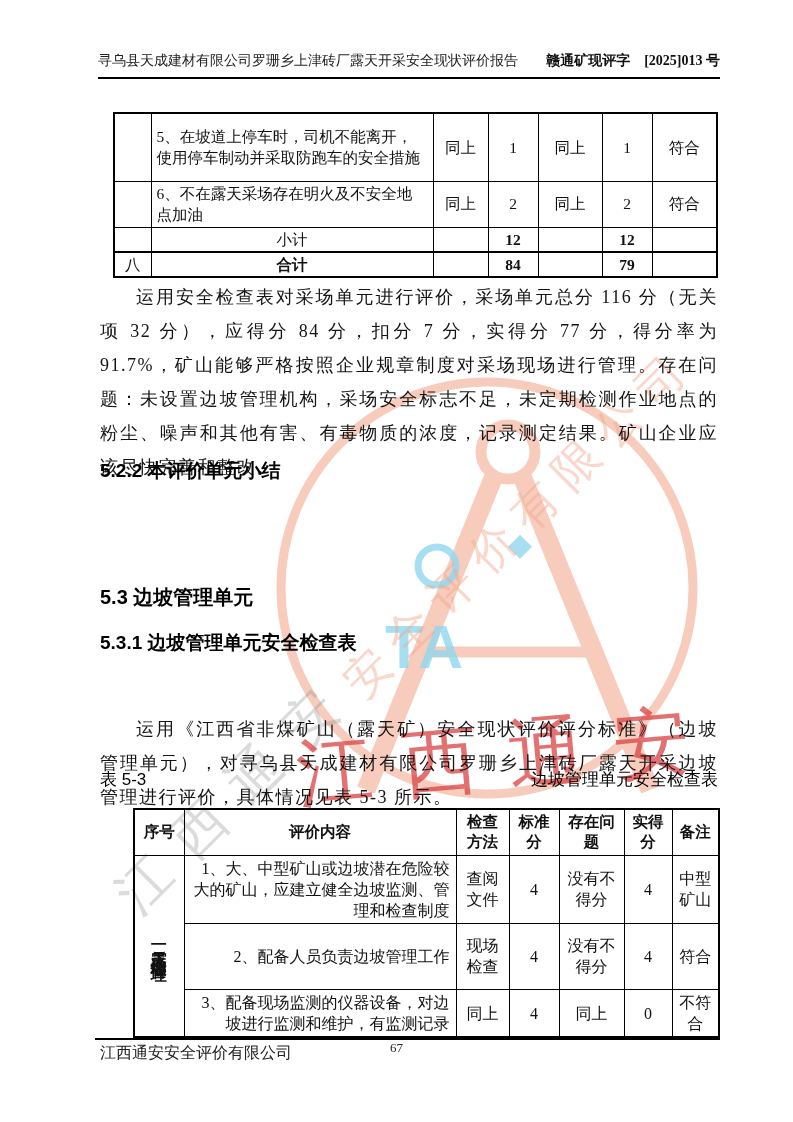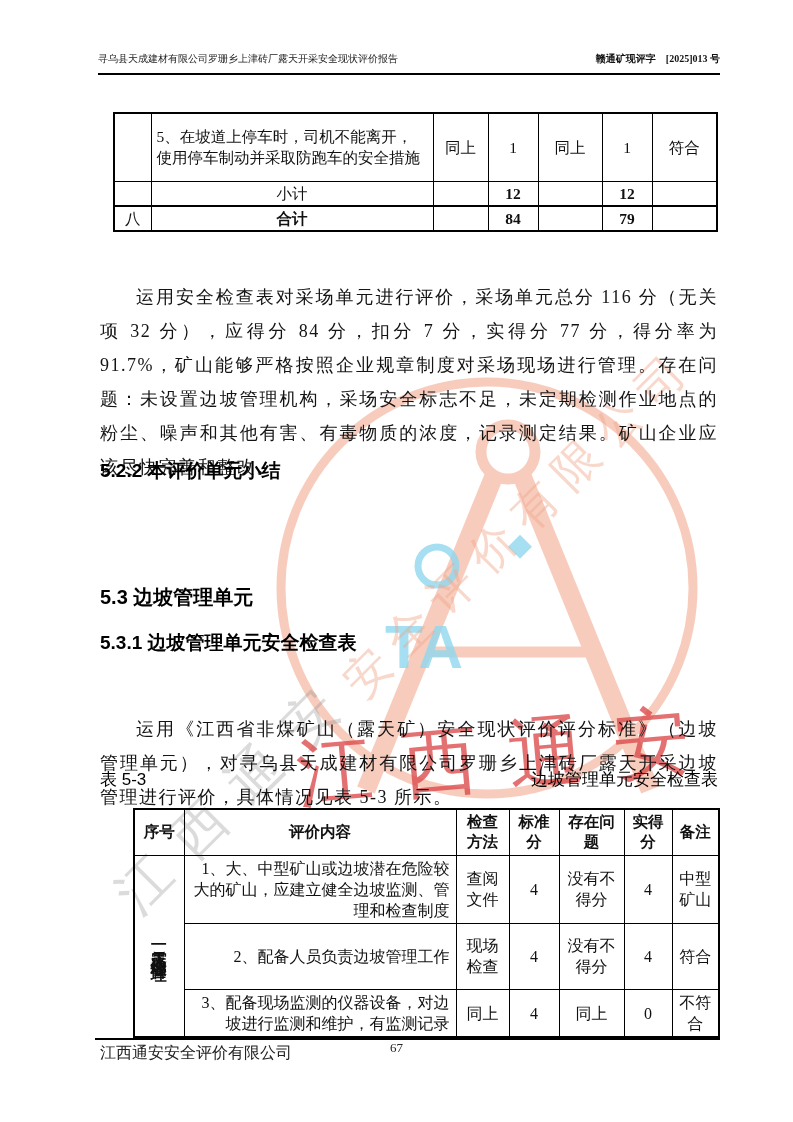--- a/index.html
+++ b/index.html
@@ -24,21 +24,21 @@
   .wm-diag-salmon {
     position:absolute; left:330px; top:668px;
     font-size:46px; letter-spacing:13px; color:#f2a488; opacity:.42;
     transform:rotate(-45deg); transform-origin:0 0; white-space:nowrap;
   }
   
   .content { position:absolute; inset:0; z-index:1; }
   .header {
     position:absolute; left:98px; top:52px; width:622px;
     display:flex; justify-content:space-between; align-items:flex-end;
-    font-size:10px; padding-bottom:7px; border-bottom:2px solid #000;
+    font-size:14px; padding-bottom:7px; border-bottom:2px solid #000;
   }
   .header .hl { color:#222; }
   .header .hr { font-weight:bold; white-space:nowrap; }
 
   table { border-collapse:collapse; table-layout:fixed; background:transparent; }
   td, th { border:1px solid #000; vertical-align:middle; overflow:hidden; }
 
   
   .t-top { position:absolute; left:113px; top:112px; width:603px; border:2px solid #000; font-size:15.5px; }
   .t-top td { padding:1px 5px; line-height:1.38; text-align:center; }
@@ -136,20 +136,29 @@
       <tbody>
           <tr class="r5">
         <td></td>
         <td class="lft">5、在坡道上停车时，司机不能离开，使用停车制动并采取防跑车的安全措施</td>
         <td>同上</td>
         <td>1</td>
         <td>同上</td>
         <td>1</td>
         <td>符合</td>
       </tr>
+      <tr class="r6">
+        <td></td>
+        <td class="lft">6、不在露天采场存在明火及不安全地点加油</td>
+        <td>同上</td>
+        <td>2</td>
+        <td>同上</td>
+        <td>2</td>
+        <td>符合</td>
+      </tr>
       <tr class="sub">
         <td></td>
         <td>小计</td>
         <td></td>
         <td class="b">12</td>
         <td></td>
         <td class="b">12</td>
         <td></td>
       </tr>
       <tr class="tot">

